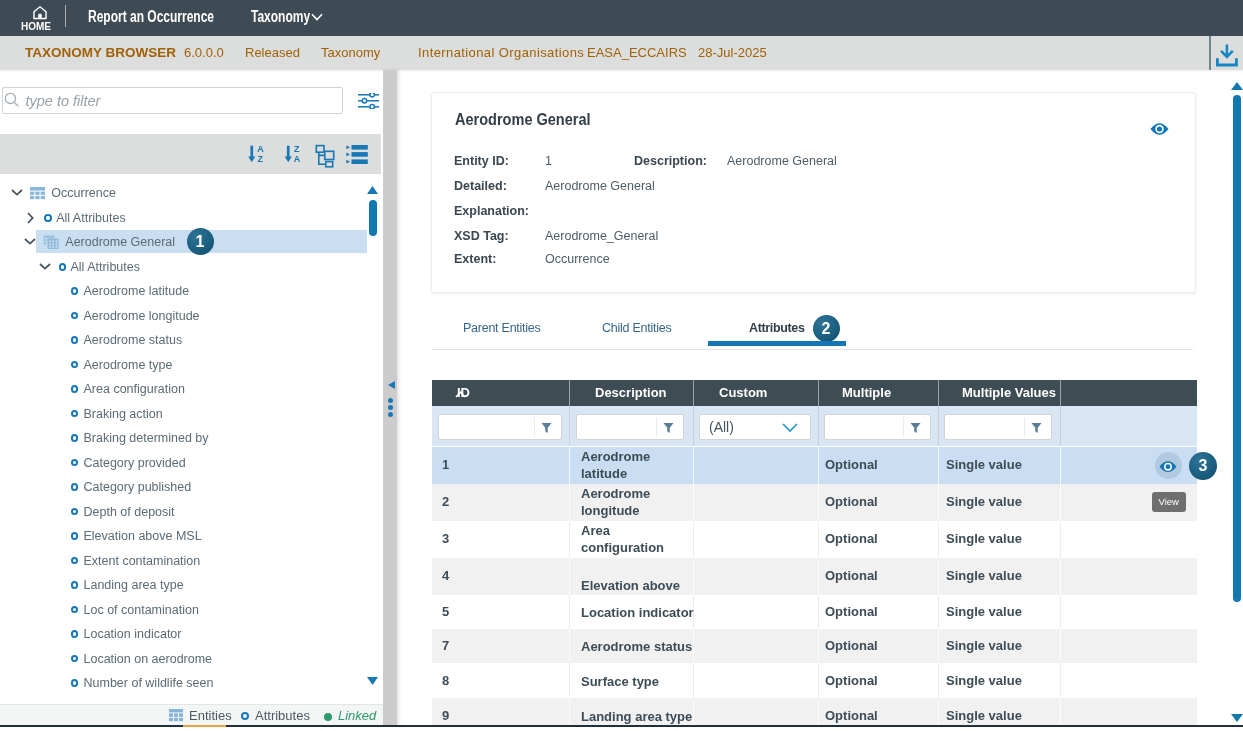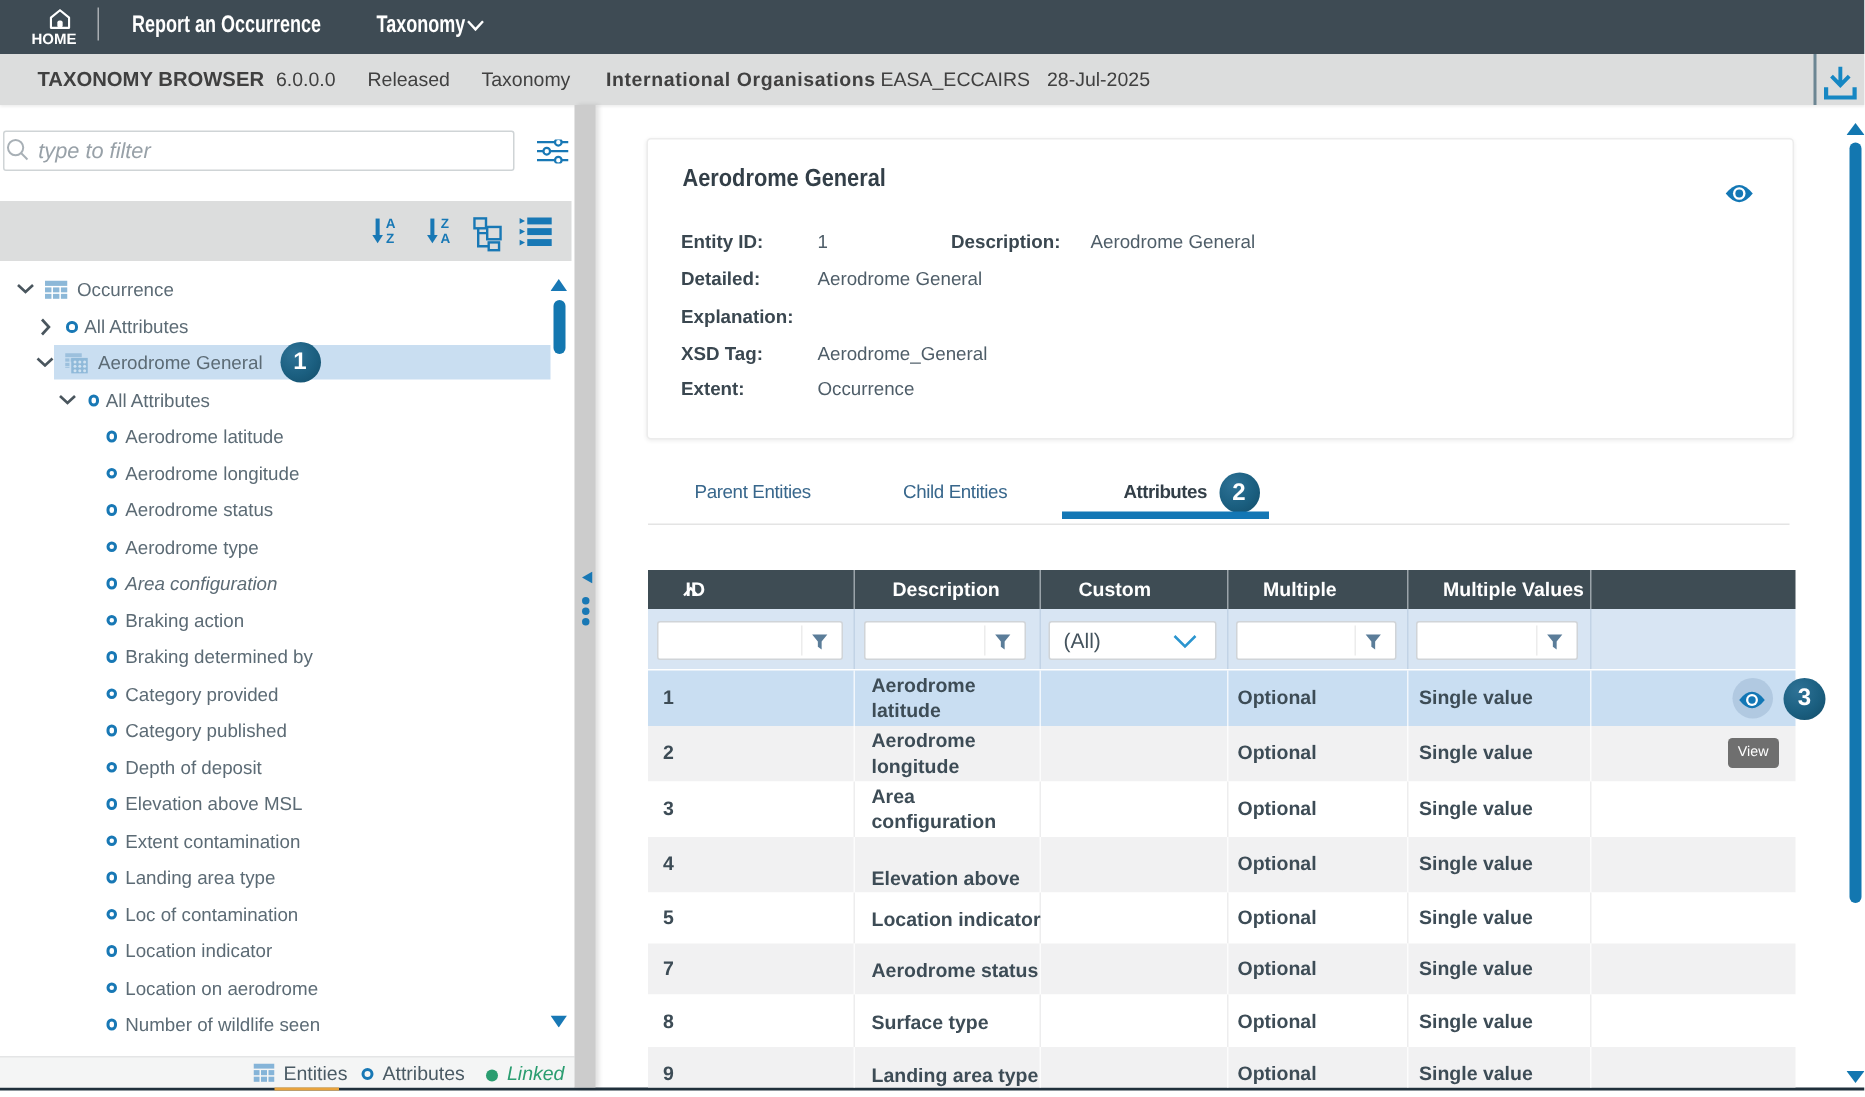--- a/index.html
+++ b/index.html
@@ -4,21 +4,21 @@
 <style>
 * { margin:0; padding:0; box-sizing:border-box; }
 html,body { width:1243px; height:731px; overflow:hidden; background:#fff;
   font-family:"Liberation Sans", sans-serif; }
 .abs { position:absolute; }
 #stage { position:relative; width:1243px; height:731px; }
 
 
 #topbar { position:absolute; left:0; top:0; width:1243px; height:36px; background:#3e4b54; }
 #bar2 { position:absolute; left:0; top:36px; width:1243px; height:34px; background:#dcdddd; box-shadow:0 1px 2px rgba(0,0,0,0.08); }
-#bar2 .item { position:absolute; top:0; height:34px; line-height:34px; color:#404040; font-size:13px; }
+#bar2 .item { position:absolute; top:0; height:34px; line-height:34px; color:#a16207; font-size:13px; }
 
 
 #searchbox { position:absolute; left:2px; top:87px; width:341px; height:27px;
   border:1px solid #cfd4d6; border-radius:2px; background:#fff; }
 #searchbox .ph { position:absolute; left:22.5px; top:4.5px; font-size:14.5px; font-style:italic; color:#98a1a8; }
 #treebar { position:absolute; left:0; top:134px; width:381px; height:40px; background:#dcdddd; }
 .trow { position:absolute; height:16px; font-size:12.5px; color:#5c6b75; white-space:nowrap; }
 #legend { position:absolute; left:0; top:704px; width:383px; height:21px; background:#f4f5f5;
   border-top:1px solid #e4e5e6; font-size:13px; color:#4a5a64; }
 #splitter { position:absolute; left:383px; top:70px; width:14px; height:655px; background:#cccccc;
@@ -72,21 +72,21 @@
     <div class="abs" style="left:250.5px;top:8px;color:#fff;font-size:16px;font-weight:bold;transform:scaleX(0.75);transform-origin:0 0;white-space:nowrap;">Taxonomy</div>
     <svg class="abs" style="left:311px;top:12.5px" width="12" height="8" viewBox="0 0 12 8">
       <polyline points="1,1.2 6,6.6 11,1.2" fill="none" stroke="#fff" stroke-width="1.6"></polyline>
     </svg>
   </div>
   <div id="bar2">
     <div class="item" style="left:25px;font-weight:bold;font-size:13.5px;">TAXONOMY BROWSER</div>
     <div class="item" style="left:184px;">6.0.0.0</div>
     <div class="item" style="left:245px;">Released</div>
     <div class="item" style="left:321px;">Taxonomy</div>
-    <div class="item" style="left:404px;letter-spacing:0.4px;font-weight:bold;">International Organisations</div>
+    <div class="item" style="left:418px;letter-spacing:0.4px;">International Organisations</div>
     <div class="item" style="left:587px;">EASA_ECCAIRS</div>
     <div class="item" style="left:698px;">28-Jul-2025</div>
     <div class="abs" style="left:1209px;top:0;width:1.5px;height:34px;background:#6c8693;"></div>
     <svg class="abs" style="left:1216px;top:7px" width="22" height="24" viewBox="0 0 22 24">
       <path d="M10.9 1.5 V13 M5 7.8 L10.9 13.8 L16.8 7.8" fill="none" stroke="#1687c3" stroke-width="2.6"></path>
       <path d="M1.4 15.2 V22 H20.4 V15.2" fill="none" stroke="#1687c3" stroke-width="2.8"></path>
     </svg>
   </div>
   <div id="bottomline"></div>
   <div class="abs" style="left:183px;top:725px;width:43px;height:2px;background:#e8a33d;z-index:5;"></div>
@@ -197,21 +197,21 @@
     <div class="trow" style="left:70.5px;top:259.5px;">All Attributes</div>
     <span class="abs" style="left:70.5px;top:287.25px;width:7.5px;height:7.5px;border:2px solid #1878b5;border-radius:50%;"></span>
     <div class="trow" style="left:83.5px;top:284px;">Aerodrome latitude</div>
     <span class="abs" style="left:70.5px;top:311.75px;width:7.5px;height:7.5px;border:2px solid #1878b5;border-radius:50%;"></span>
     <div class="trow" style="left:83.5px;top:308.5px;">Aerodrome longitude</div>
     <span class="abs" style="left:70.5px;top:336.25px;width:7.5px;height:7.5px;border:2px solid #1878b5;border-radius:50%;"></span>
     <div class="trow" style="left:83.5px;top:333px;">Aerodrome status</div>
     <span class="abs" style="left:70.5px;top:360.75px;width:7.5px;height:7.5px;border:2px solid #1878b5;border-radius:50%;"></span>
     <div class="trow" style="left:83.5px;top:357.5px;">Aerodrome type</div>
     <span class="abs" style="left:70.5px;top:385.25px;width:7.5px;height:7.5px;border:2px solid #1878b5;border-radius:50%;"></span>
-    <div class="trow" style="left:83.5px;top:382px;font-style:italic;">Area configuration</div>
+    <div class="trow" style="left:83.5px;top:382px;">Area configuration</div>
     <span class="abs" style="left:70.5px;top:409.75px;width:7.5px;height:7.5px;border:2px solid #1878b5;border-radius:50%;"></span>
     <div class="trow" style="left:83.5px;top:406.5px;">Braking action</div>
     <span class="abs" style="left:70.5px;top:434.25px;width:7.5px;height:7.5px;border:2px solid #1878b5;border-radius:50%;"></span>
     <div class="trow" style="left:83.5px;top:431px;">Braking determined by</div>
     <span class="abs" style="left:70.5px;top:458.75px;width:7.5px;height:7.5px;border:2px solid #1878b5;border-radius:50%;"></span>
     <div class="trow" style="left:83.5px;top:455.5px;">Category provided</div>
     <span class="abs" style="left:70.5px;top:483.25px;width:7.5px;height:7.5px;border:2px solid #1878b5;border-radius:50%;"></span>
     <div class="trow" style="left:83.5px;top:480px;">Category published</div>
     <span class="abs" style="left:70.5px;top:507.75px;width:7.5px;height:7.5px;border:2px solid #1878b5;border-radius:50%;"></span>
     <div class="trow" style="left:83.5px;top:504.5px;">Depth of deposit</div>

